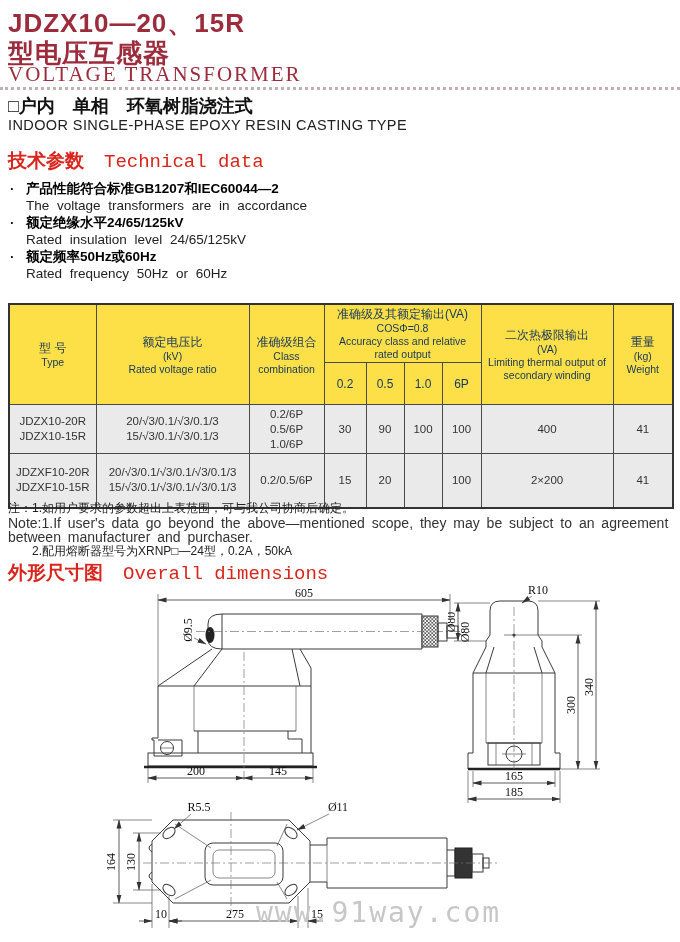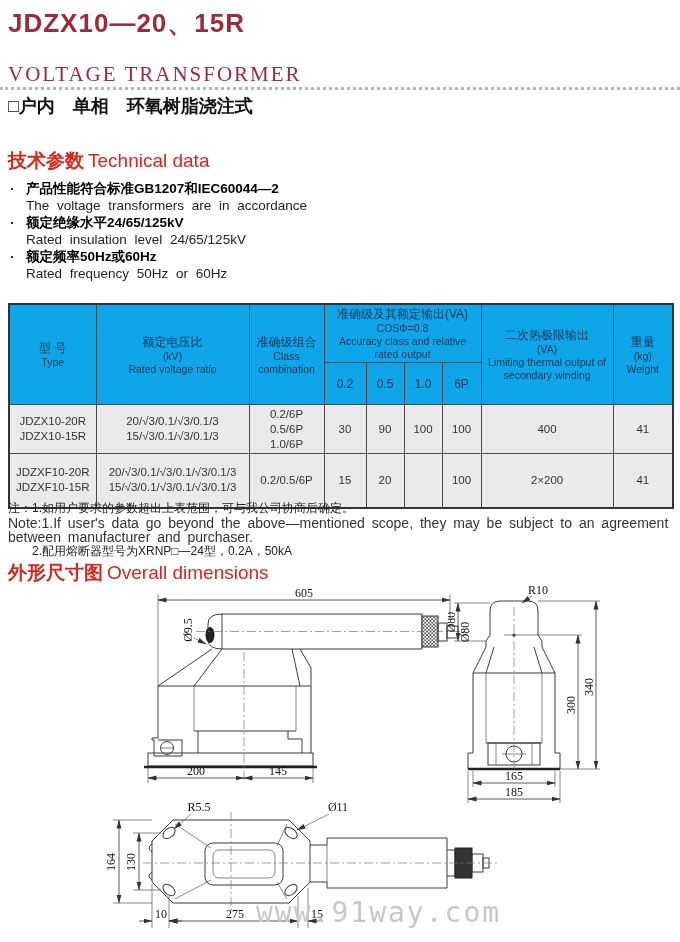--- a/index.html
+++ b/index.html
@@ -10,34 +10,34 @@
   #title1{top:6px;}
   #title2{top:36px;}
   .subtitle-en{position:absolute;left:8px;top:62px;font-family:"Liberation Serif",serif;
                font-size:21px;color:#9c2c3c;letter-spacing:2px;}
   .dotted-rule{position:absolute;left:0;top:87px;width:680px;border-top:3px dotted #bdb2b2;}
   .type-zh{position:absolute;left:8px;top:94px;font-size:18px;font-weight:bold;color:#111;}
   .type-en{position:absolute;left:8px;top:117px;font-size:14.5px;color:#222;letter-spacing:.4px;}
   
   .sec-head{position:absolute;left:8px;font-size:19px;}
   .sec-head .zh{font-weight:bold;color:#d9251c;}
-  .sec-head .en{color:#d9251c;margin-left:4px;}
+  .sec-head .en{color:#d9251c;margin-left:20px;font-family:Liberation Mono, monospace;}
   #tech-head{top:148px;}
   #dims-head{top:560px;}
   
   .bullets{position:absolute;left:10px;top:180px;width:440px;font-size:13.5px;line-height:17px;}
   .bullet{display:flex;}
   .bullet .dot{width:16px;font-weight:bold;}
   .bzh{color:#000;font-weight:bold;}
   .ben{color:#222;word-spacing:4px;}
   
   table.spec{position:absolute;left:8px;top:303px;border-collapse:collapse;table-layout:fixed;
              width:664px;border:2px solid #333;}
   table.spec td{border:1px solid #4a4a4a;text-align:center;vertical-align:middle;padding:1px;}
-  td.hc{background:#0ea5e9;color:#17365d;font-size:12px;}
+  td.hc{background:#fde047;color:#17365d;font-size:12px;}
   td.hc .he{font-size:10.5px;line-height:13px;}
   td.hc .hz{font-size:12px;line-height:16px;}
   tr.hrow1{height:50px;} tr.hrow2{height:42px;}
   tr.drow td{background:#eaeaea;color:#333;font-size:11.5px;line-height:15px;}
   tr.drow{height:49px;} tr.drow2{height:54px;}
   td.ratio{font-size:11px;}
   
   .notes{position:absolute;left:8px;top:501px;width:664px;}
   .note-zh{font-size:12px;color:#222;line-height:15px;}
   .note-en{font-size:14px;color:#333;line-height:14px;word-spacing:3px;}
@@ -56,23 +56,25 @@
   
   .watermark{position:absolute;left:256px;top:896px;font-family:"DejaVu Sans Mono",monospace;
              font-size:28px;color:#c7c7c7;letter-spacing:2px;z-index:5;}
 </style>
 </head>
 <body>
 
 <div class="page">
 
   <div id="title1" class="title-zh">JDZX10—20、15R</div>
+  <div id="title2" class="title-zh">型电压互感器</div>
   <div class="subtitle-en">VOLTAGE TRANSFORMER</div>
   <div class="dotted-rule"></div>
   <div class="type-zh">□户内　单相　环氧树脂浇注式</div>
+  <div class="type-en">INDOOR SINGLE-PHASE EPOXY RESIN CASTING TYPE</div>
 
   <div id="tech-head" class="sec-head">
     <span class="zh">技术参数</span><span class="en">Technical data</span>
   </div>
 
   <div class="bullets">
     <div class="bullet">
       <span class="dot">·</span>
       <div>
         <div class="bzh">产品性能符合标准GB1207和IEC60044—2</div>

